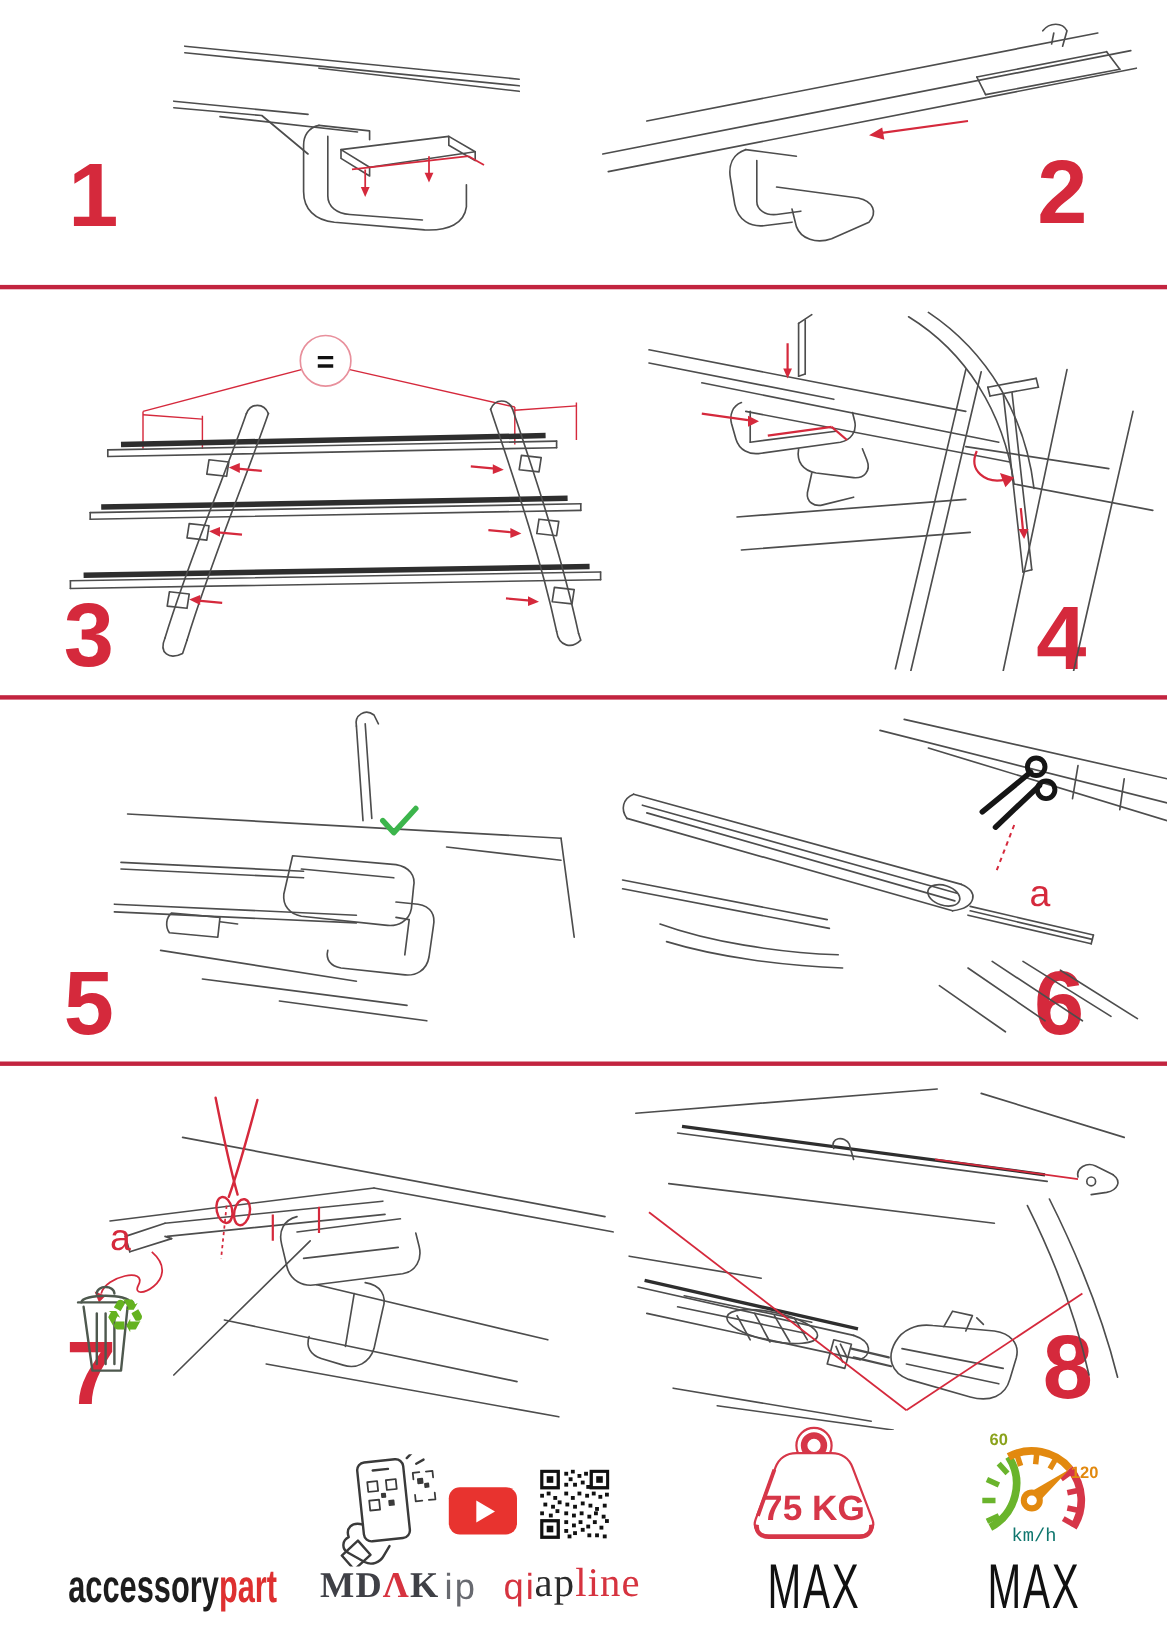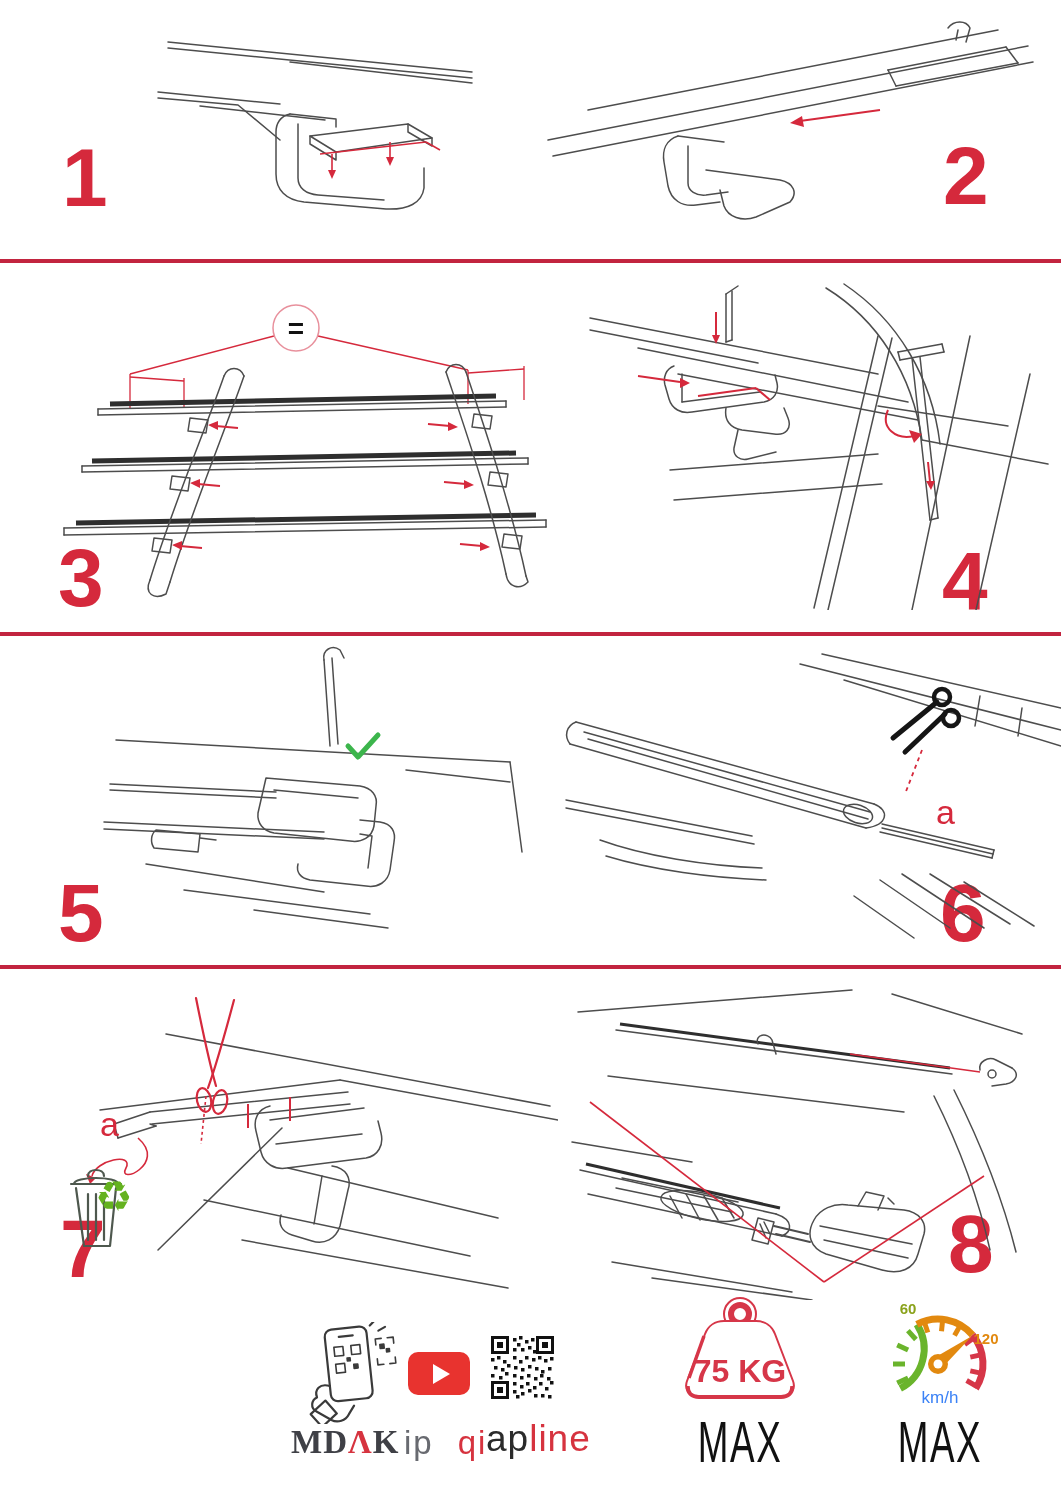--- a/index.html
+++ b/index.html
@@ -13,21 +13,21 @@
   .brandline{font-size:40px;font-weight:700;color:#1d1d1d;transform:scale(0.70,1.05);}
   .brandline .red{color:#de3030;}
   .mdak{font-size:33px;font-weight:700;color:#3f4046;letter-spacing:1px;font-family:Liberation Serif, serif;}
   .mdak .red{color:#d6333f;}
   .ipqi{font-size:33px;font-weight:400;color:#686a70;letter-spacing:2px;}
   .ipqi .red{color:#d6333f;margin-left:24px;}
   .apline{font-size:37px;font-weight:400;color:#2b2b2b;letter-spacing:1px;}
   .apline .red{color:#d6333f;}
   .maxlbl{position:absolute;text-align:center;font-size:46px;font-weight:400;color:#111;
           transform:scale(0.8,1.25);transform-origin:center top;letter-spacing:2px;}
-  .kmh{position:absolute;text-align:center;font-size:17px;color:#3b82f6;}
+  .kmh{position:absolute;text-align:center;font-size:17px;color:#0f766e;font-family:Liberation Mono, monospace;}
   .yt{position:absolute;left:408px;top:1352px;width:62px;height:43px;background:#e8332f;border-radius:10px;
       display:flex;align-items:center;justify-content:center;}
   .yt .tri{width:0;height:0;border-left:17px solid #fff;border-top:10px solid transparent;border-bottom:10px solid transparent;margin-left:4px;}
   .recycle{position:absolute;left:95px;top:1176px;font-size:42px;color:#64b21f;line-height:1;}
   svg{display:block;}
 </style>
 </head>
 <body>
 
 <div class="page">
@@ -369,20 +369,23 @@
           <path d="M212,240 L218,252"></path>
       </g>
     </g>
     <g stroke="#d5293c" stroke-width="1.6" fill="none">
       <path d="M298,72 L428,90"></path>
       <path d="M38,120 L272,300"></path>
         <path d="M272,300 L432,194"></path>
     </g>
   </svg>
 
+  <div class="abs" style="left:62px;top:1420px;">
+    <span class="cond brandline"><span>accessory</span><span class="red">part</span></span>
+  </div>
 
   <svg class="abs" style="left:298px;top:1322px;" width="100" height="102" viewBox="0 0 100 102">
     <g transform="rotate(-6 50 45)" stroke="#3a3a3a" stroke-width="2.2" fill="none" stroke-linecap="round" stroke-linejoin="round">
       <rect x="30" y="6" width="42" height="72" rx="7"></rect>
       <path d="M44,14 L58,14"></path>
       <g stroke-width="1.6">
         <rect x="38" y="24" width="9" height="9"></rect>
           <rect x="55" y="24" width="9" height="9"></rect>
           <rect x="38" y="41" width="9" height="9"></rect>
         <rect x="56" y="43" width="4" height="4" fill="#3a3a3a"></rect>
@@ -465,21 +468,21 @@
         <rect x="54" y="51" width="3.5" height="3.5"></rect>
       <rect x="22" y="54" width="3.5" height="3.5"></rect>
         <rect x="30" y="56" width="3.5" height="3.5"></rect>
         <rect x="37" y="53" width="3.5" height="3.5"></rect>
         <rect x="43" y="58" width="3.5" height="3.5"></rect>
         <rect x="50" y="58" width="3.5" height="3.5"></rect>
         <rect x="57" y="59" width="3.5" height="3.5"></rect>
         <rect x="25" y="59" width="3.5" height="3.5"></rect>
     </g>
   </svg>
-  <div class="abs apline" style="left:486px;top:1418px;"><span>ap</span><span class="red">line</span></div>
+  <div class="abs apline" style="left:486px;top:1418px;font-family:Liberation Serif, serif;"><span>ap</span><span class="red">line</span></div>
 
   <svg class="abs" style="left:668px;top:1294px;" width="144" height="112" viewBox="0 0 144 112">
     <circle cx="72" cy="20" r="16" stroke="#d63648" stroke-width="2" fill="#fff"></circle>
     <circle cx="72" cy="20" r="9" stroke="#d63648" stroke-width="6" fill="none"></circle>
     <path d="M30,102 C21,102 16,95 19,87 L37,40 C40,32 47,27 56,27 L88,27 C97,27 104,32 107,40 L125,87 C128,95 123,102 114,102 Z" stroke="#d63648" stroke-width="2" fill="#fff"></path>
     <path d="M20,92 C19,99 24,103 31,103 L113,103 C120,103 125,99 124,92" stroke="#d63648" stroke-width="4" fill="none"></path>
     <path d="M36,42 L21,84" stroke="#d63648" stroke-width="3.5" fill="none"></path>
     <text x="72" y="88" text-anchor="middle" font-size="32" font-weight="bold" fill="#d63648">75 KG</text>
   </svg>
   <div class="maxlbl" style="left:668px;top:1408px;width:144px;">MAX</div>

